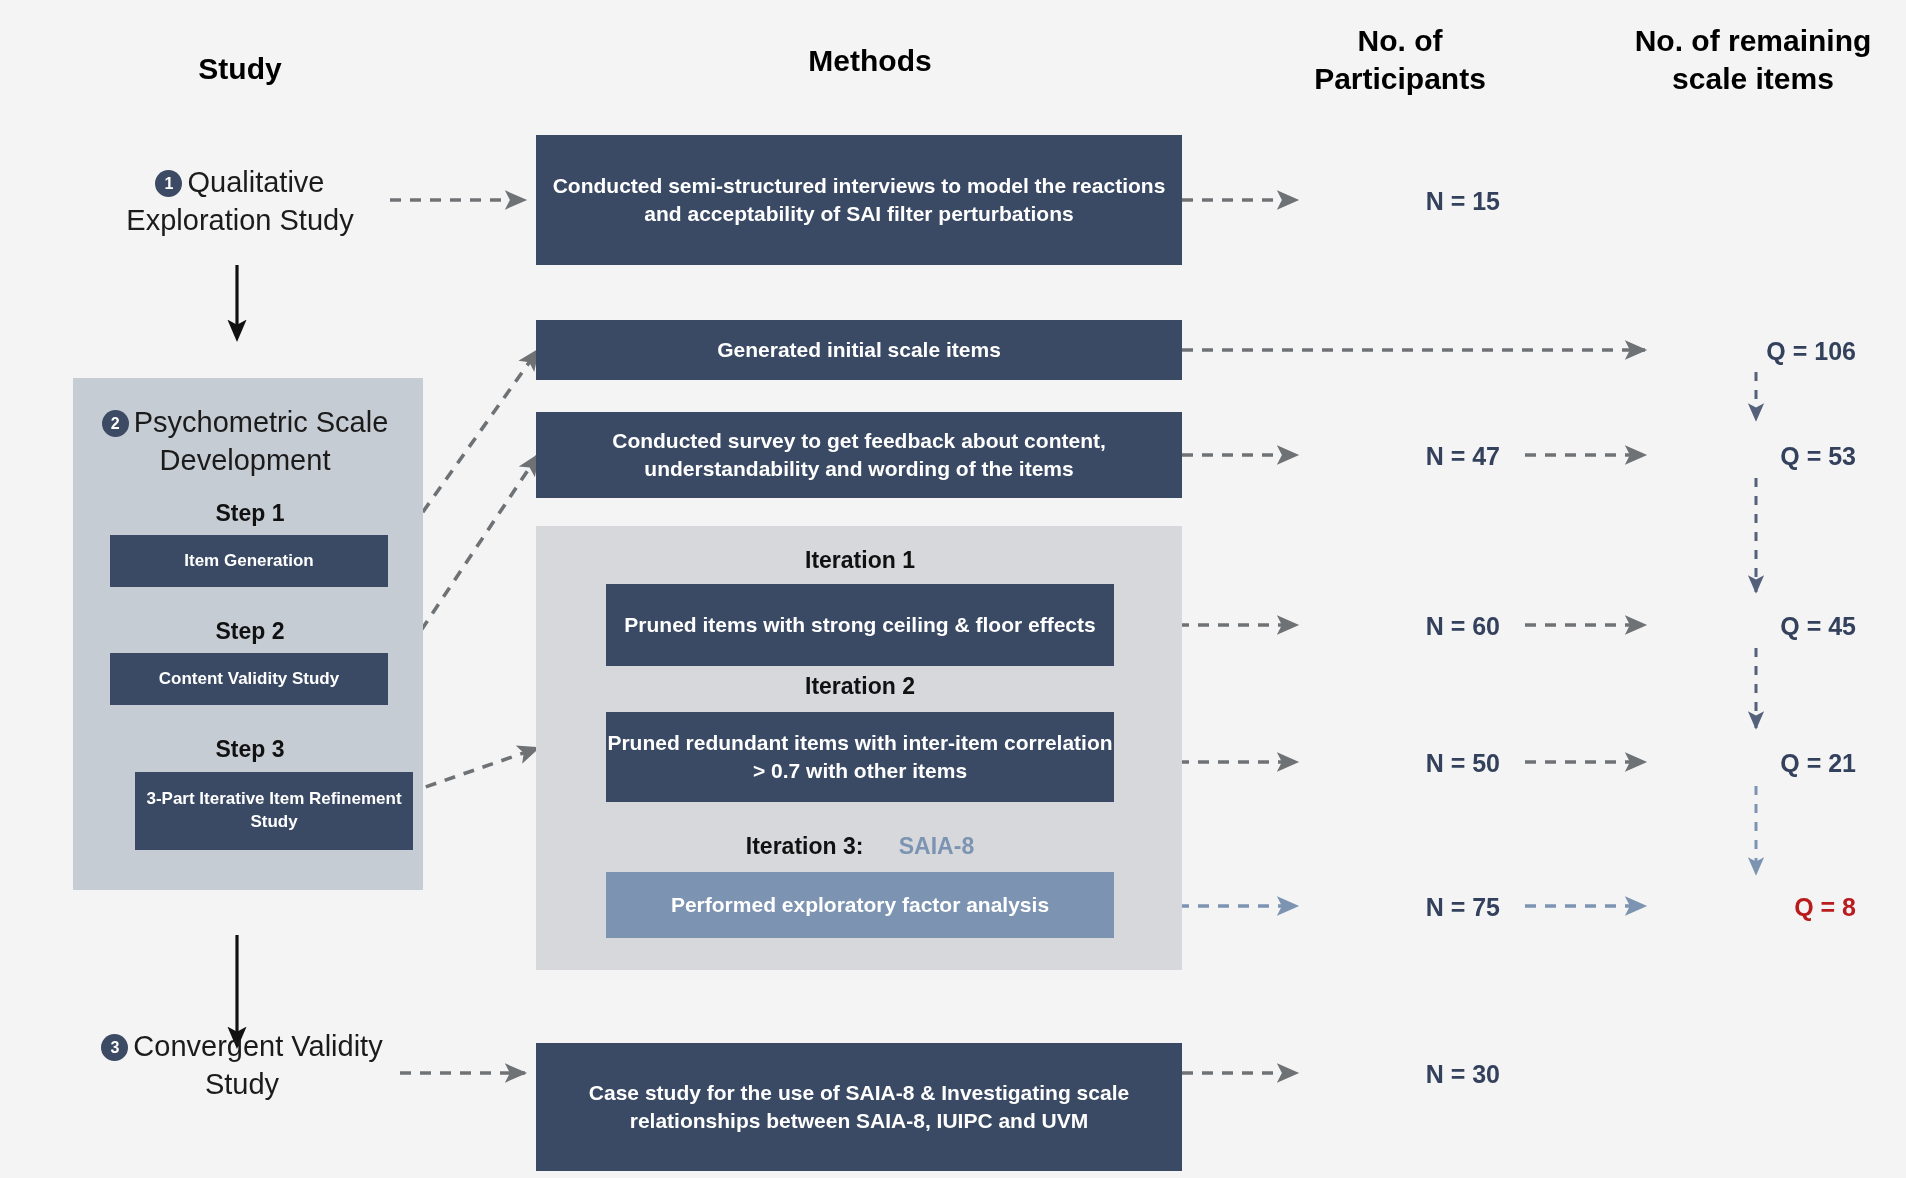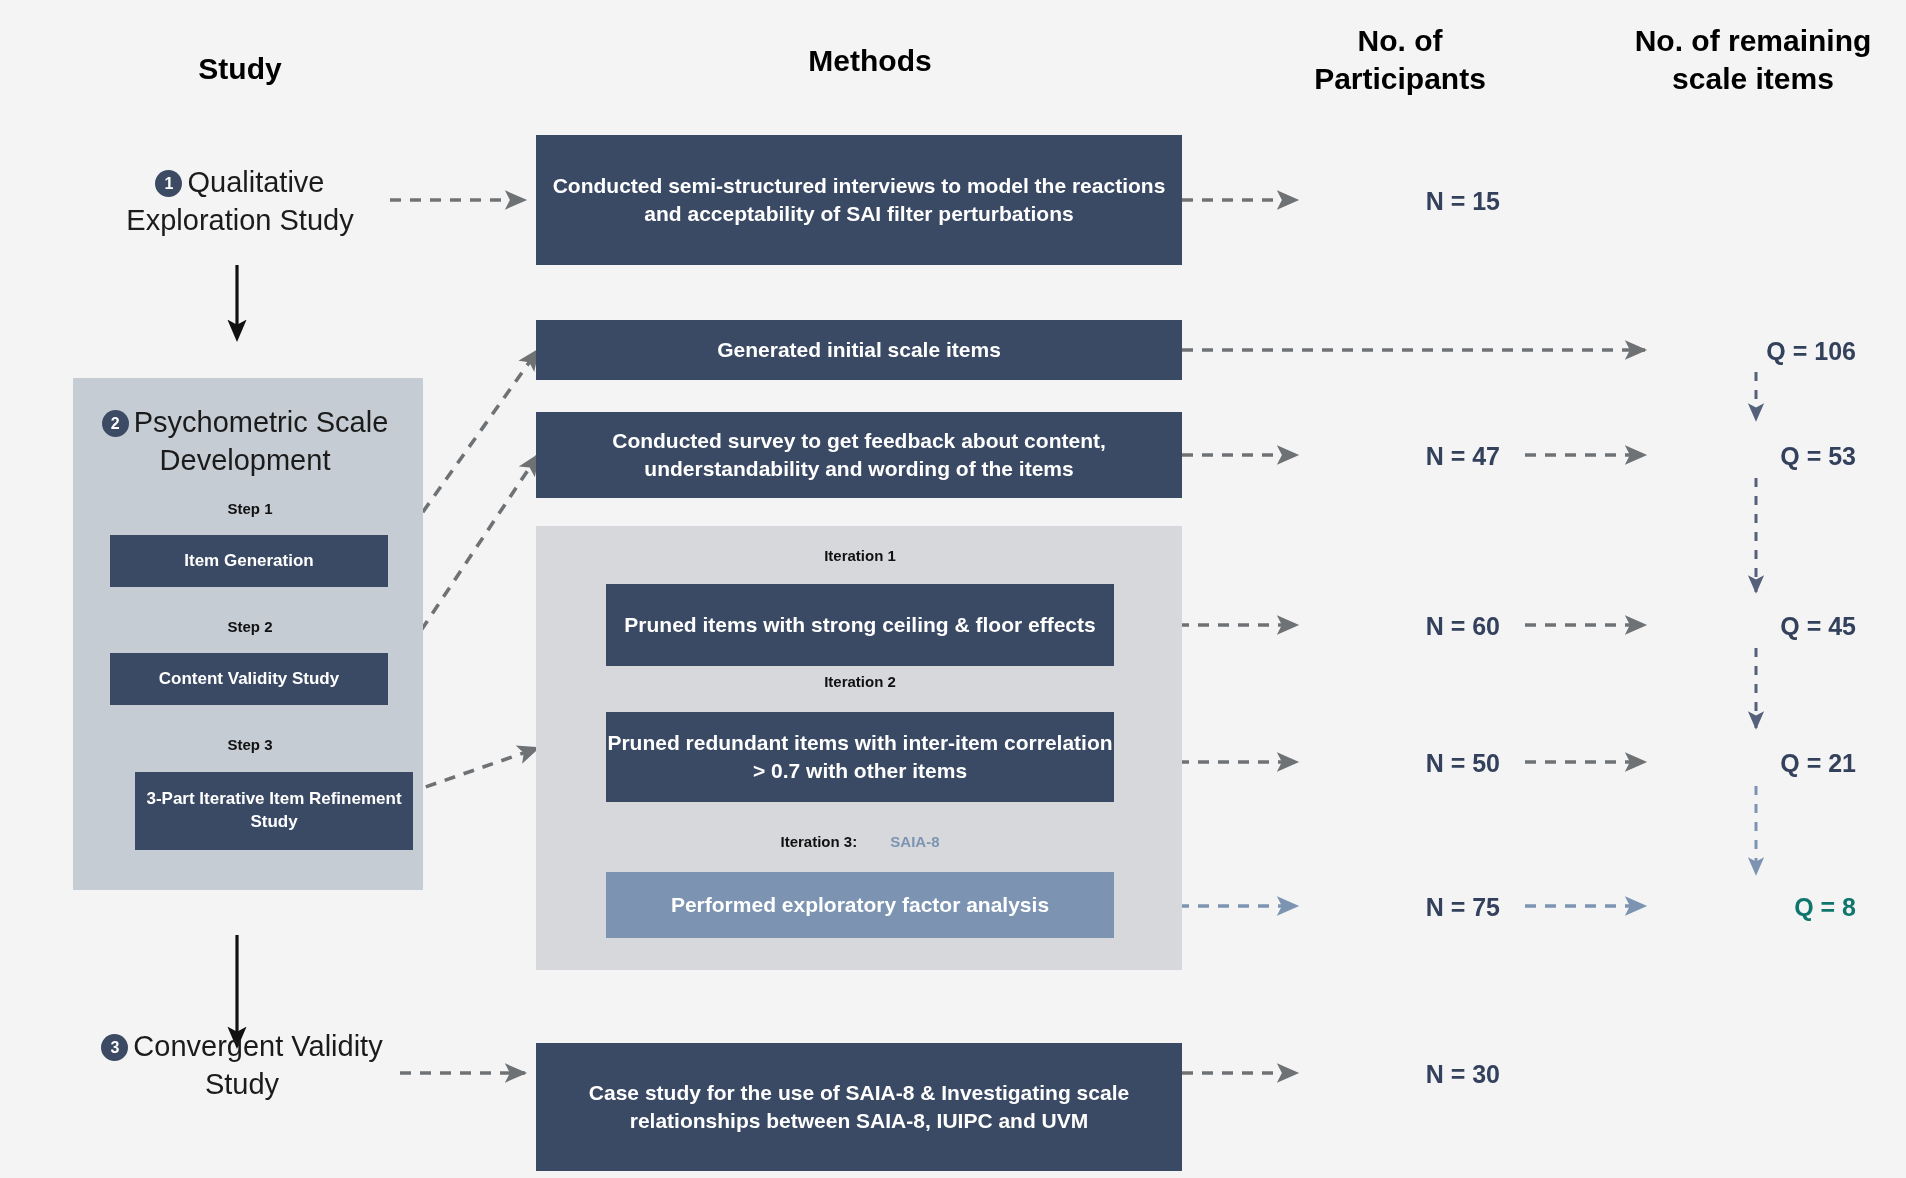--- a/index.html
+++ b/index.html
@@ -79,33 +79,33 @@
   }
   .box.light { background: #7c94b2; }
   .box.small { font-size: 17px; }
 
   
   .caption {
     position: absolute;
     font-weight: bold;
     color: #111111;
     text-align: center;
-    font-size: 15px;
+    font-size: 23px;
   }
   .caption .accent { color: #7c94b2; font-weight: bold; margin-left: 29px; }
 
   
   .value {
     position: absolute;
     color: #33415c;
     font-weight: bold;
     font-size: 25px;
     text-align: right;
   }
-  .value.muted { color: #0f766e; }
+  .value.muted { color: #b91c1c; }
 
   
   svg.overlay {
     position: absolute;
     left: 0;
     top: 0;
     width: 1906px;
     height: 1178px;
     pointer-events: none;
   }

